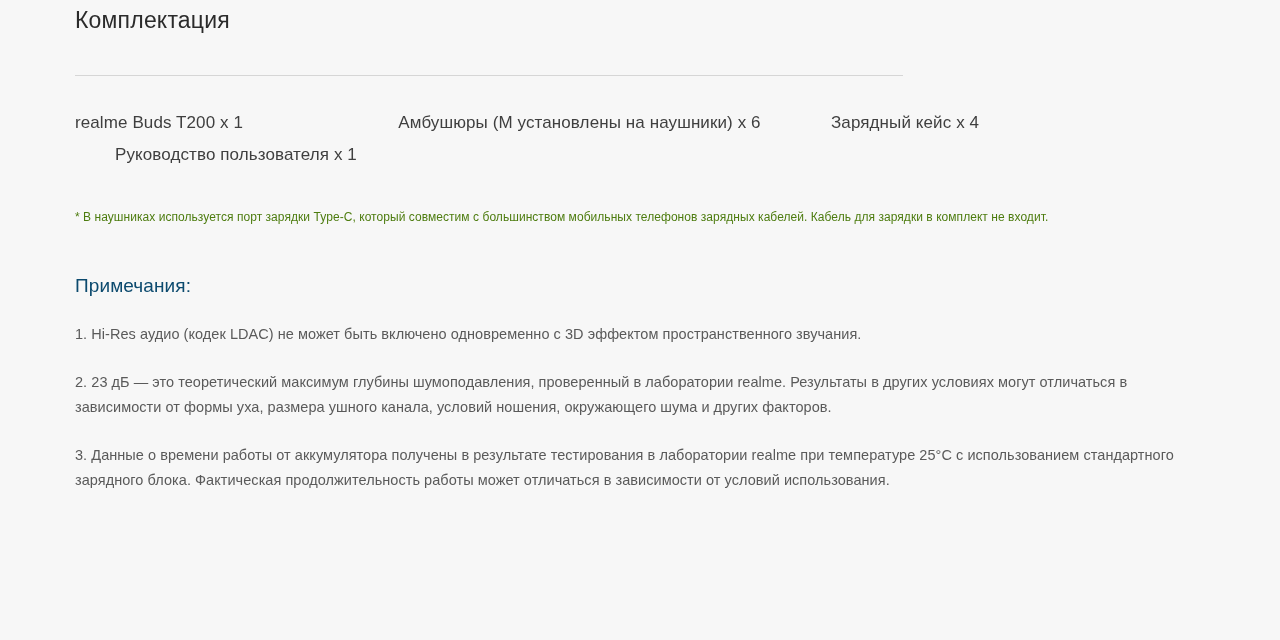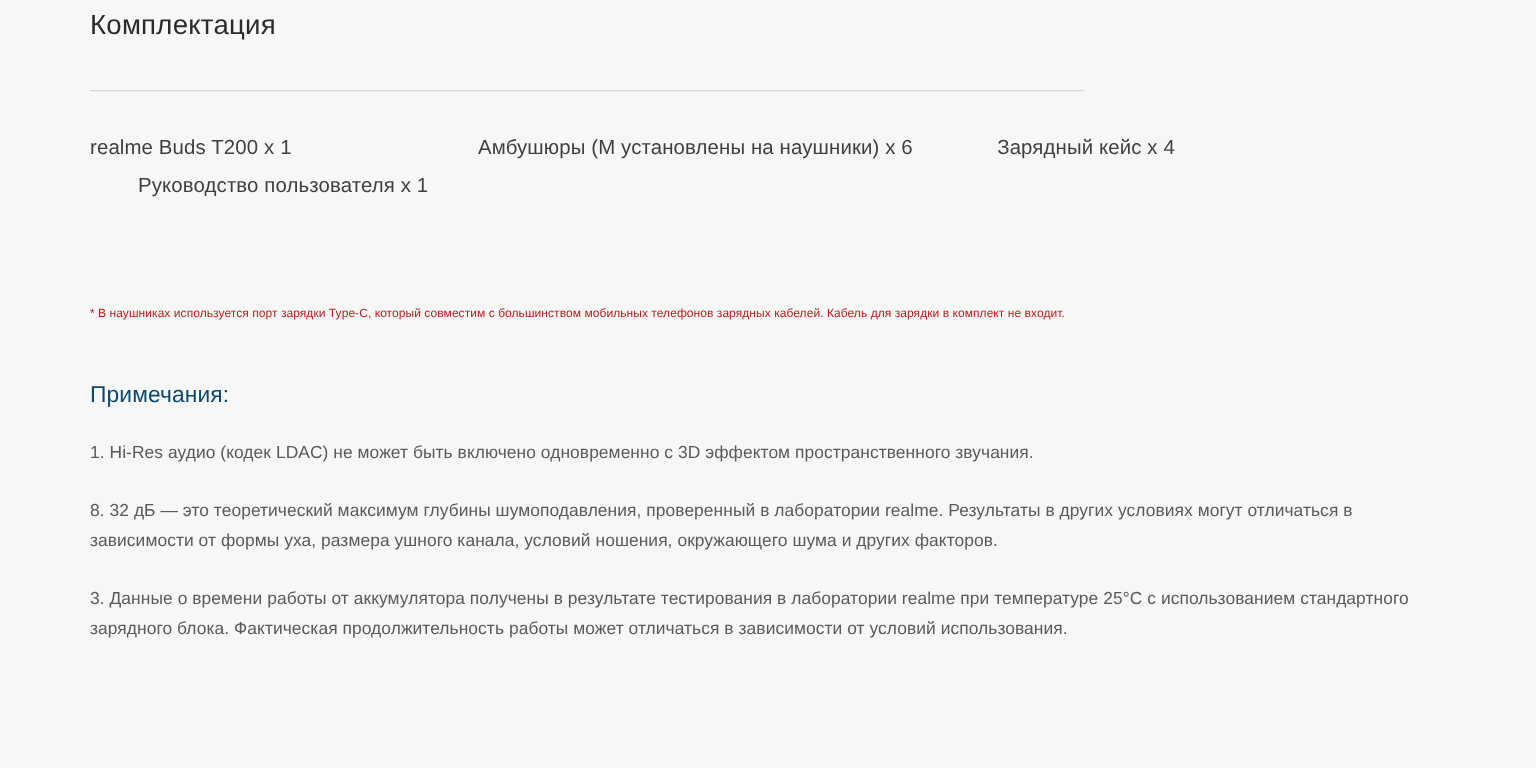--- a/index.html
+++ b/index.html
@@ -50,24 +50,24 @@
   }
   .contents-item {
     white-space: nowrap;
   }
   .contents-item.c1 { width: 253px; }
   .contents-item.c2 { width: 503px; text-align: center; }
   .contents-item.c3 { width: auto; }
   .contents-item.c4 { width: 100%; margin-left: 40px; }
 
   .footnote {
-    margin-top: 78px;
-    font-size: 10px;
+    margin-top: 34px;
+    font-size: 12px;
     line-height: 25px;
-    color: #b91c1c;
+    color: #4d7c0f;
     max-width: 1130px;
     letter-spacing: 0.05px;
   }
   .notes-title {
     margin-top: 43px;
     font-size: 19px;
     font-weight: 400;
     color: #0c4a6e;
     line-height: 26px;
     letter-spacing: 0.1px;
@@ -100,17 +100,17 @@
       <span class="contents-item c4">Руководство пользователя x 1</span>
     </div>
   </div>
 
   <p class="footnote">* В наушниках используется порт зарядки Type-C, который совместим с большинством мобильных телефонов зарядных кабелей. Кабель для зарядки в комплект не входит.</p>
 
   <h3 class="notes-title">Примечания:</h3>
 
   <p class="note n1">1. Hi-Res аудио (кодек LDAC) не может быть включено одновременно с 3D эффектом пространственного звучания.</p>
 
-  <p class="note n2">8. 32 дБ — это теоретический максимум глубины шумоподавления, проверенный в лаборатории realme. Результаты в других условиях могут отличаться в зависимости от формы уха, размера ушного канала, условий ношения, окружающего шума и других факторов.</p>
+  <p class="note n2">2. 23 дБ — это теоретический максимум глубины шумоподавления, проверенный в лаборатории realme. Результаты в других условиях могут отличаться в зависимости от формы уха, размера ушного канала, условий ношения, окружающего шума и других факторов.</p>
 
   <p class="note n3">3. Данные о времени работы от аккумулятора получены в результате тестирования в лаборатории realme при температуре 25°C с использованием стандартного зарядного блока. Фактическая продолжительность работы может отличаться в зависимости от условий использования.</p>
 
 </div>
 
 </body></html>

